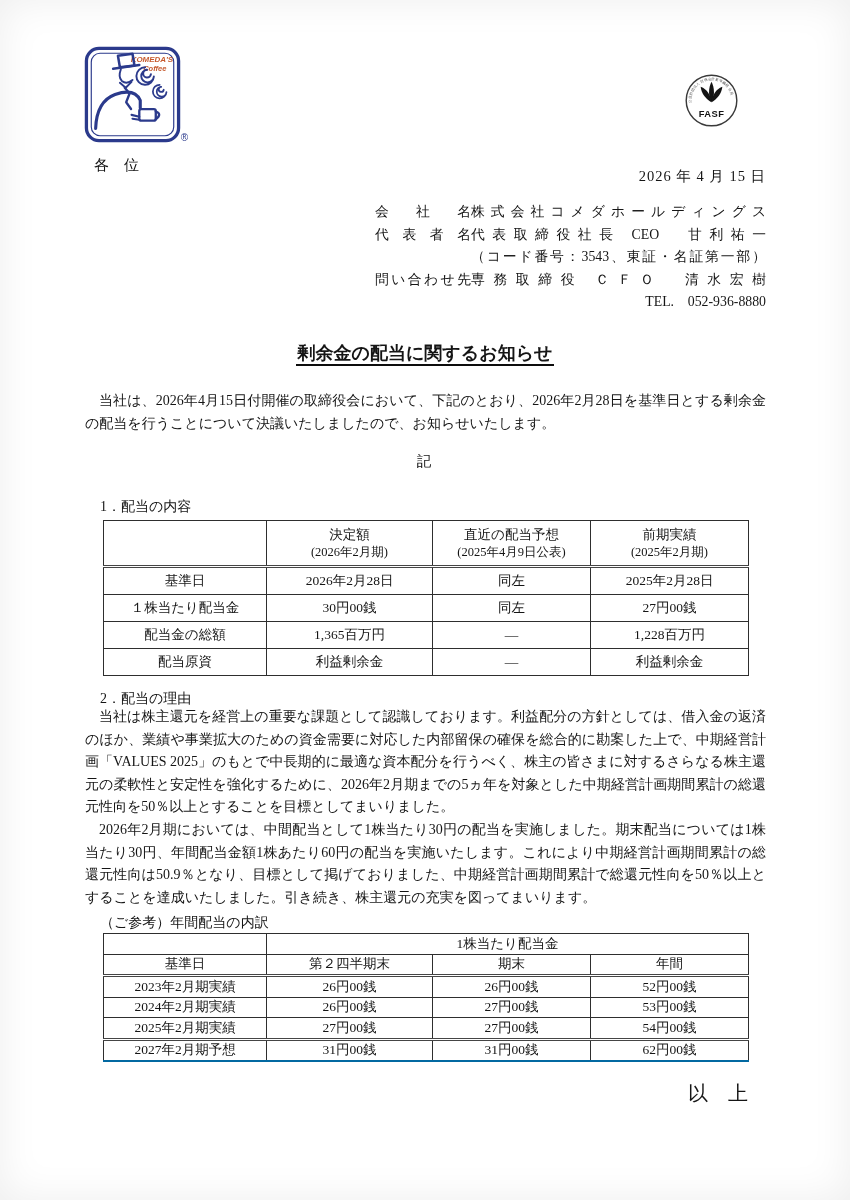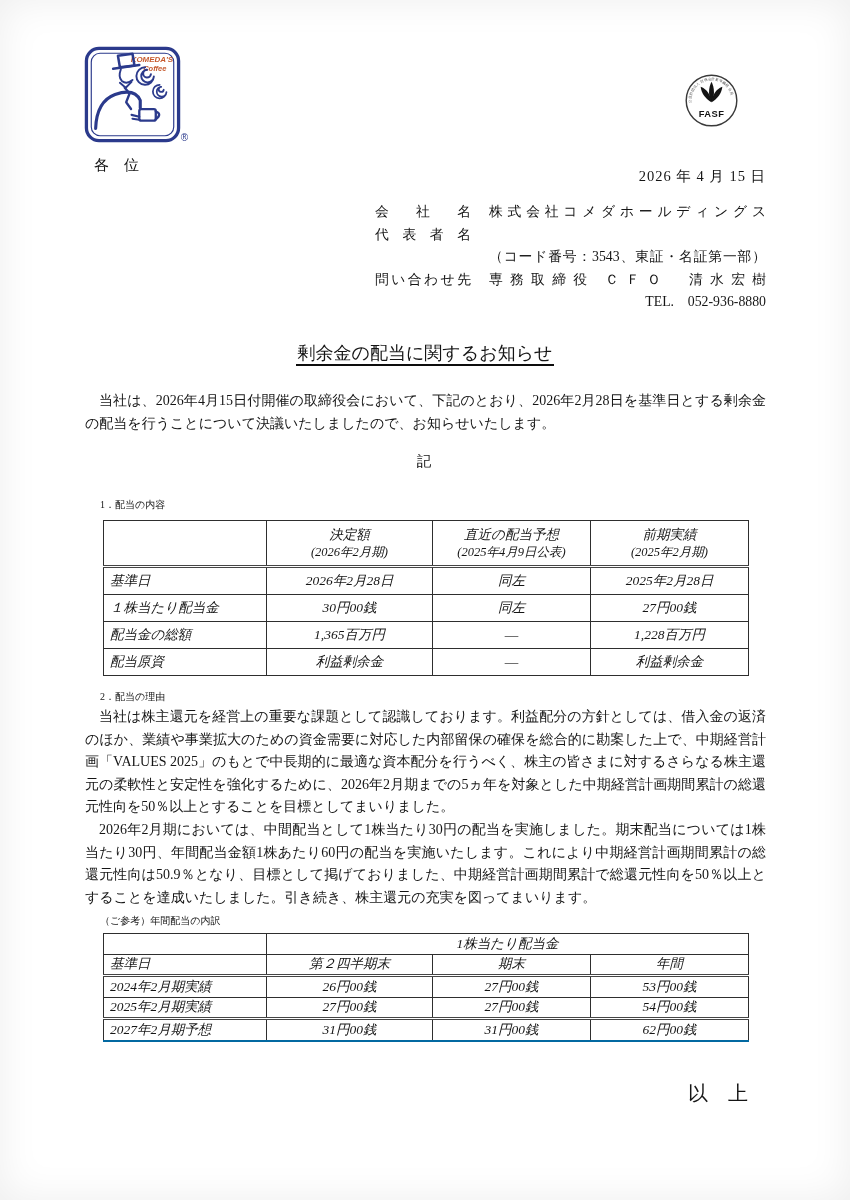--- a/index.html
+++ b/index.html
@@ -14,43 +14,43 @@
   .logo{left:84px;top:46px;width:97px;height:99px;}
   .logo .reg{position:absolute;right:-7px;bottom:2px;font-size:10px;color:#2b3a8c;font-family:"Liberation Sans",sans-serif;}
   
   .fasf{left:684px;top:73px;width:55px;height:55px;}
   
   .date{top:129px;right:84px;font-size:14.5px;letter-spacing:1px;margin-top:38px;}
   .salutation{left:94px;top:156px;font-size:15px;}
   
   .company{left:375px;top:201px;width:391px;font-size:13.8px;}
   .company .row{display:flex;line-height:22.6px;}
-  .company .lab{width:96px;text-align:justify;text-align-last:justify;flex:none;margin-right:18px;}
+  .company .lab{width:96px;text-align:justify;text-align-last:justify;flex:none;}
   .company .val{flex:1;text-align:justify;text-align-last:justify;}
   .company .row.right .val{text-align:right;text-align-last:right;}
   
-  .title{top:341px;left:0;width:100%;text-align:center;font-family:"Liberation Sans","DejaVu Sans",sans-serif;font-size:18px;font-weight:normal;}
+  .title{top:341px;left:0;width:100%;text-align:center;font-family:"Liberation Sans","DejaVu Sans",sans-serif;font-size:18px;font-weight:bold;}
   .title span{border-bottom:2px solid #0d0d0d;padding:0 2px 1px 2px;}
   
   .bodytext{font-size:14px;line-height:22.6px;text-align:justify;}
   .bodytext p{margin:0;text-indent:1em;}
   .intro{left:85px;top:390px;width:681px;}
   .ki{left:0;top:452px;width:100%;text-align:center;font-size:14.5px;letter-spacing:2px;}
-  .sheading{font-size:10px;}
+  .sheading{font-size:14px;}
   .h-s1{left:100px;top:498px;}
   .h-s2{left:100px;top:690px;}
   .reason{left:85px;top:706px;width:681px;}
   .h-ref{left:100px;top:914px;}
   .closing{left:103px;top:1080px;width:645px;text-align:right;font-size:20px;}
   
-  table{border-collapse:collapse;table-layout:fixed;font-style:italic;}
+  table{border-collapse:collapse;table-layout:fixed;}
   .t1{left:103px;top:520px;width:645px;}
   .t2{left:103px;top:933px;width:645px;}
   td{border:1px solid #2e2e2e;text-align:center;font-size:13.5px;padding:0 6px;overflow:hidden;white-space:nowrap;}
-  td.lbl{text-align:left;}
+  td.lbl{text-align:center;}
   .t1 td{height:26px;}
   .t1 tr.hdr td{height:44px;border-bottom:3px double #454545;}
   .t1 .sub{font-size:12.5px;}
   .t2 td{height:19.5px;}
   .t2 tr.hdr2 td{border-bottom:3px double #454545;}
   .t2 tr.forecast td{border-top:3px double #454545;border-bottom:2px solid #0369a1;}
   svg text{font-family:"Liberation Sans","DejaVu Sans",sans-serif;}
 </style>
 </head>
 <body>
@@ -101,20 +101,21 @@
   <div class="abs date">2026 年 4 月 15 日</div>
   <div class="abs salutation">各　位</div>
 
   <div class="abs company">
     <div class="row">
       <div class="lab">会社名</div>
       <div class="val">株式会社コメダホールディングス</div>
     </div>
     <div class="row">
       <div class="lab">代表者名</div>
+      <div class="val">代表取締役社長 CEO　甘利祐一</div>
     </div>
     <div class="row">
       <div class="lab"></div>
       <div class="val">（コード番号：3543、東証・名証第一部）</div>
     </div>
     <div class="row">
       <div class="lab">問い合わせ先</div>
       <div class="val">専務取締役 ＣＦＯ　清水宏樹</div>
     </div>
     <div class="row right">
@@ -201,20 +202,26 @@
       <td class="lbl"></td>
       <td colspan="3">1株当たり配当金</td>
     </tr>
     <tr class="hdr2">
       <td class="lbl">基準日</td>
       <td>第２四半期末</td>
       <td>期末</td>
       <td>年間</td>
     </tr>
     <tr>
+      <td class="lbl">2023年2月期実績</td>
+      <td>26円00銭</td>
+      <td>26円00銭</td>
+      <td>52円00銭</td>
+    </tr>
+    <tr>
       <td class="lbl">2024年2月期実績</td>
       <td>26円00銭</td>
       <td>27円00銭</td>
       <td>53円00銭</td>
     </tr>
     <tr>
       <td class="lbl">2025年2月期実績</td>
       <td>27円00銭</td>
       <td>27円00銭</td>
       <td>54円00銭</td>

